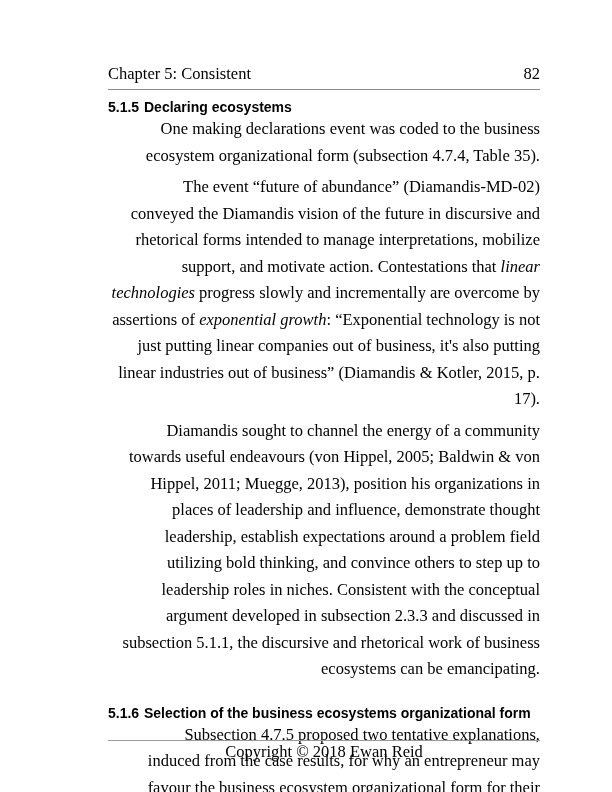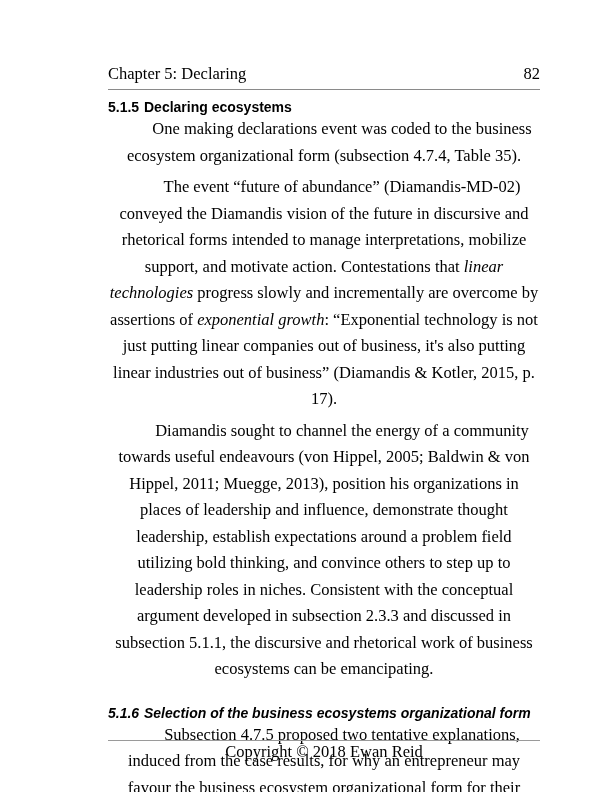--- a/index.html
+++ b/index.html
@@ -29,50 +29,50 @@
   }
   .header-rule { margin-top: 6px; }
   .section-heading {
     font-family: "Liberation Sans", sans-serif;
     font-weight: bold;
     font-size: 14px;
     line-height: 18px;
     margin: 8px 0 0 0;
     color: #000;
   }
-  .section-heading.second { margin-top: 21px; font-style: italic; }
+  .section-heading.second { margin-top: 21px; }
   .section-heading .h-num {
     display: inline-block;
     min-width: 36px;
   }
   p.body-para {
     font-size: 16.5px;
     line-height: 26.5px;
     margin: 0 0 5px 0;
     text-indent: 36px;
-    text-align: center;
+    text-align: right;
   }
   p.body-para em { font-style: italic; }
   .page-footer {
     position: absolute;
     left: 108px;
     top: 740px;
     width: 432px;
     font: 16.5px/19px "Liberation Serif", serif;
   }
   .footer-rule { border-top: 1px solid #9a9a9a; margin-bottom: 1px; }
   .copyright { text-align: center; }
 </style>
 </head>
 <body>
 
 <main class="content">
 
   <div class="page-header">
-    <span>Chapter 5: Declaring</span>
+    <span>Chapter 5: Consistent</span>
     <span>82</span>
   </div>
   <div class="rule header-rule"></div>
 
   <h1 class="section-heading first"><span class="h-num">5.1.5</span><span>Declaring ecosystems</span></h1>
 
   <p class="body-para"><span>One making declarations event was coded to the business ecosystem organizational form (subsection 4.7.4, Table 35).</span></p>
 
   <p class="body-para"><span>The event “future of abundance” (Diamandis-MD-02) conveyed the Diamandis vision of the future in discursive and rhetorical forms intended to manage interpretations, mobilize support, and motivate action.  Contestations that </span><em>linear technologies</em><span> progress slowly and incrementally are overcome by assertions of </span><em>exponential growth</em><span>: “Exponential technology is not just putting linear companies out of business, it's also putting linear industries out of business” (Diamandis &amp; Kotler, 2015, p. 17).</span></p>
 

